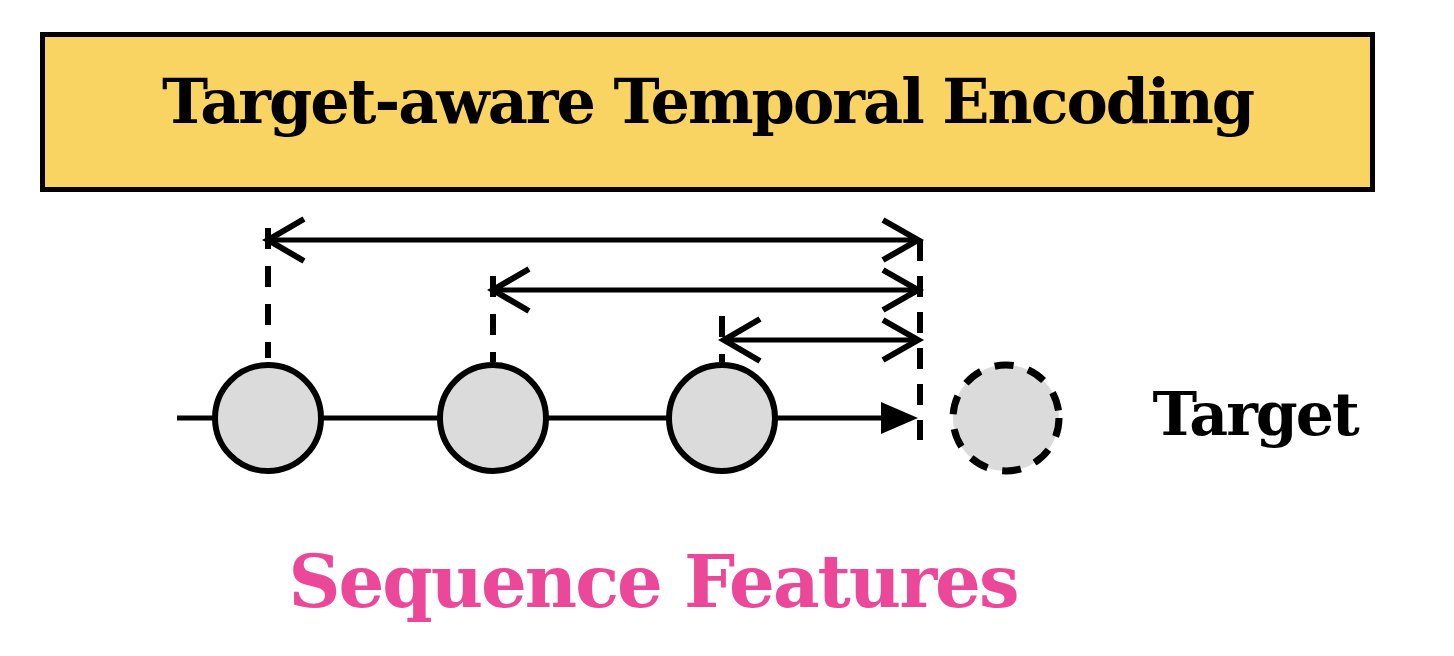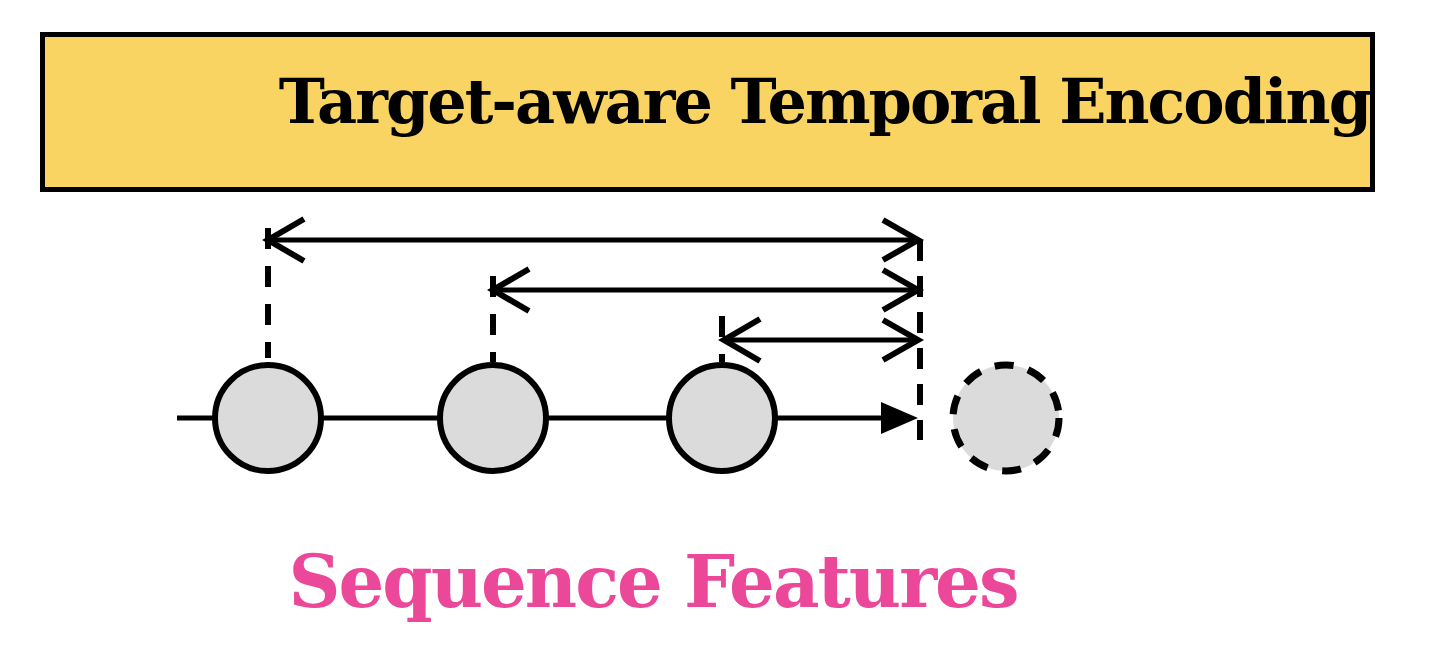--- a/index.html
+++ b/index.html
@@ -24,21 +24,21 @@
     position: absolute;
     left: 40px;
     top: 32px;
     width: 1335px;
     height: 160px;
     box-sizing: border-box;
     background: #FAD462;
     border: 5px solid #000;
     display: flex;
     align-items: center;
-    justify-content: flex-end;
+    justify-content: center;
   }
   .title-box .label {
     font-size: 62px;
     font-weight: bold;
     color: #000;
     letter-spacing: -2px;
     margin-bottom: 22px;
     white-space: nowrap;
   }
   .target-label {
@@ -110,16 +110,17 @@
     <circle cx="493" cy="418" r="53" fill="#DBDBDB" stroke="#000" stroke-width="6"></circle>
     <circle cx="722" cy="418" r="53" fill="#DBDBDB" stroke="#000" stroke-width="6"></circle>
 
     <circle cx="1006" cy="418" r="53" fill="#DBDBDB" stroke="#000" stroke-width="7" stroke-dasharray="19 15"></circle>
   </svg>
 
   <div class="title-box">
     <span class="label">Target-aware Temporal Encoding</span>
   </div>
 
+  <div class="target-label">Target</div>
 
   <div class="seq-label">Sequence Features</div>
 
 </div>
 
 </body></html>

